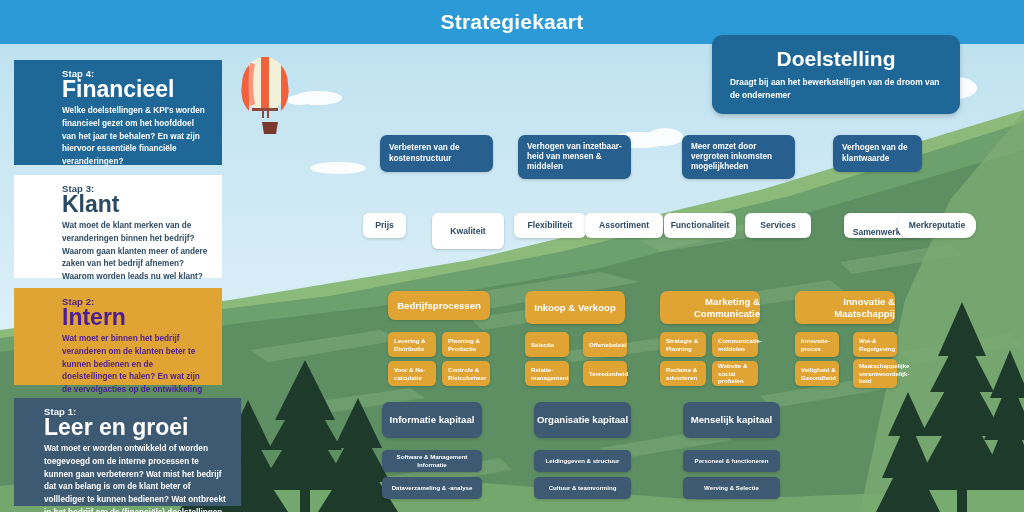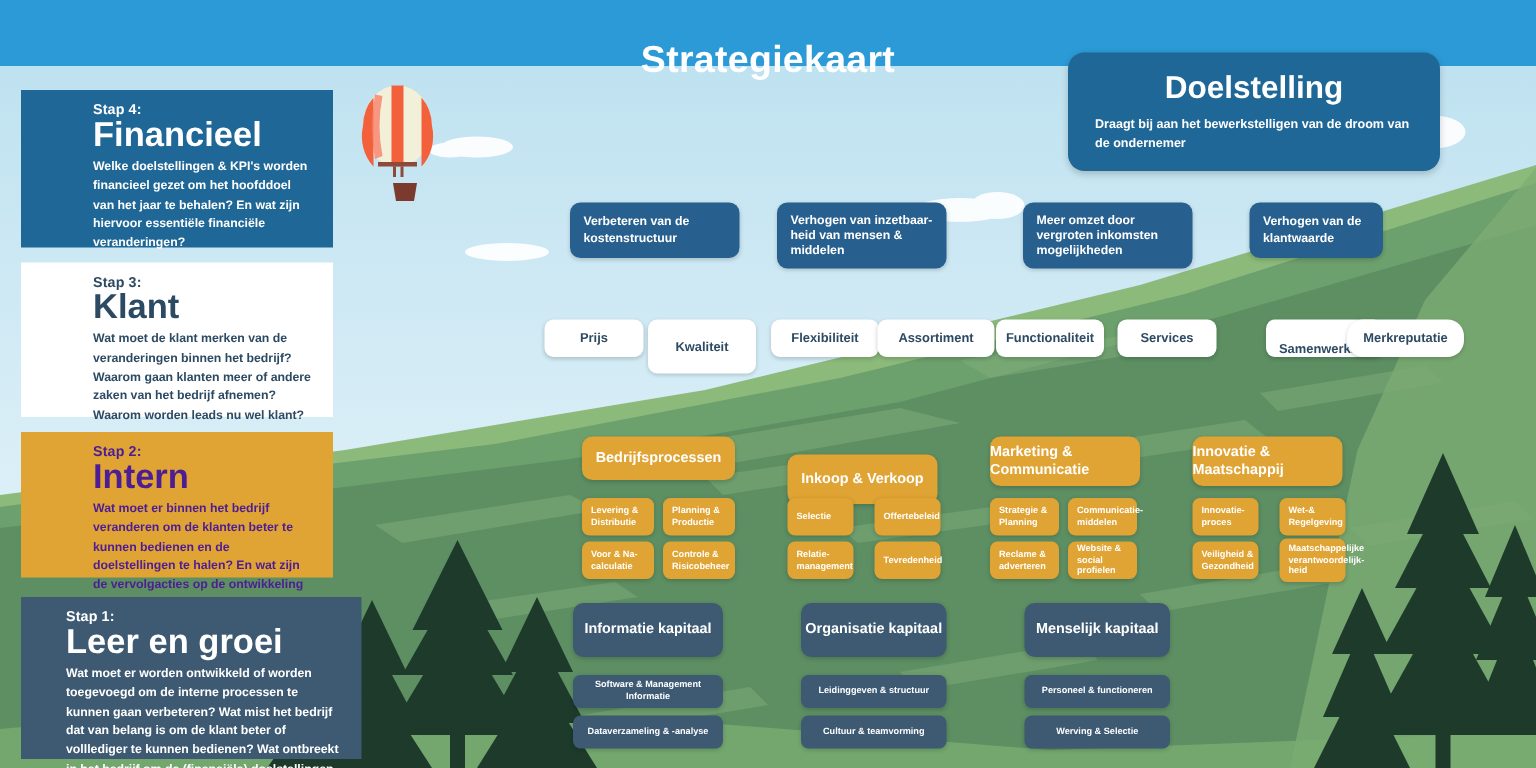--- a/index.html
+++ b/index.html
@@ -15,21 +15,21 @@
     position: absolute; left: 0; top: 44px; width: 1024px; height: 468px;
     background: linear-gradient(#bfe2f0 0%, #d9eef7 55%, #e8f5fa 100%);
   }
   .header {
     position: absolute; left: 0; top: 0; width: 1024px; height: 44px;
     background: #2b9ad6;
   }
   .header-title {
     position: absolute; left: 0; top: 0; width: 1024px; height: 44px;
     line-height: 44px; text-align: center; color: #ffffff;
-    font-size: 25px; font-weight: bold; letter-spacing: .2px; margin-top: 18px;
+    font-size: 21px; font-weight: bold; letter-spacing: .2px;
   }
 
   
   .panel {
     position: absolute; padding: 8px 12px 10px 48px;
   }
   .panel .step {
     font-size: 9.5px; font-weight: bold; letter-spacing: .1px; margin-bottom: -2px;
   }
   .panel .ptitle {
@@ -55,21 +55,21 @@
     background: #275f8e; color: #fff; font-size: 8.2px;
     padding: 7px 9px; align-items: flex-start; flex-direction: column;
     justify-content: center;
   }
   .white-pill {
     background: #ffffff; color: #2d4a63; font-size: 8.6px;
     justify-content: center; text-align: center; border-radius: 6px;
   }
   .cat-head {
     background: #e0a434; color: #ffffff; font-size: 9.6px;
-    justify-content: center; text-align: left; border-radius: 7px;
+    justify-content: center; text-align: right; border-radius: 7px;
   }
   .cat-sub {
     background: #e0a434; color: #ffffff; font-size: 6.1px;
     padding: 4px 6px; border-radius: 5px; align-items: center;
   }
   .kap-head {
     background: #3d5a72; color: #ffffff; font-size: 9.6px;
     justify-content: center; text-align: center; border-radius: 7px;
   }
   .kap-sub {
@@ -214,21 +214,21 @@
   <div class="card obj-card" style="left:380px;top:135px;width:113px;height:37px;">
     <span>Verbeteren van de kostenstructuur</span>
   </div>
   <div class="card obj-card" style="left:682px;top:135px;width:113px;height:44px;">
     <span>Meer omzet door vergroten inkomsten mogelijkheden</span>
   </div>
   <div class="card obj-card" style="left:833px;top:135px;width:89px;height:37px;">
     <span>Verhogen van de klantwaarde</span>
   </div>
 
-  <div class="card white-pill" style="left:363px;top:213px;width:66px;height:25px;text-align:right;">
+  <div class="card white-pill" style="left:363px;top:213px;width:43px;height:25px;text-align:right;">
     <span>Prijs</span>
   </div>
   <div class="card white-pill" style="left:432px;top:213px;width:72px;height:36px;">
     <span>Kwaliteit</span>
   </div>
   <div class="card white-pill" style="left:514px;top:213px;width:72px;height:25px;">
     <span>Flexibiliteit</span>
   </div>
   <div class="card white-pill" style="left:585px;top:213px;width:78px;height:25px;">
     <span>Assortiment</span>
@@ -255,21 +255,21 @@
   <div class="card cat-sub" style="left:442px;top:332px;width:48px;height:25px;">
     <span>Planning &amp; Productie</span>
   </div>
   <div class="card cat-sub" style="left:388px;top:361px;width:48px;height:25px;">
     <span>Voor &amp; Na-calculatie</span>
   </div>
   <div class="card cat-sub" style="left:442px;top:361px;width:48px;height:25px;">
     <span>Controle &amp; Risicobeheer</span>
   </div>
 
-  <div class="card cat-head" style="left:525px;top:303px;width:100px;height:33px;">
+  <div class="card cat-head" style="left:525px;top:291px;width:100px;height:33px;">
     <span>Inkoop &amp; Verkoop</span>
   </div>
   <div class="card cat-sub" style="left:525px;top:332px;width:44px;height:25px;">
     <span>Selectie</span>
   </div>
   <div class="card cat-sub" style="left:583px;top:332px;width:44px;height:25px;">
     <span>Offertebeleid</span>
   </div>
   <div class="card cat-sub" style="left:525px;top:361px;width:44px;height:25px;">
     <span>Relatie-management</span>

